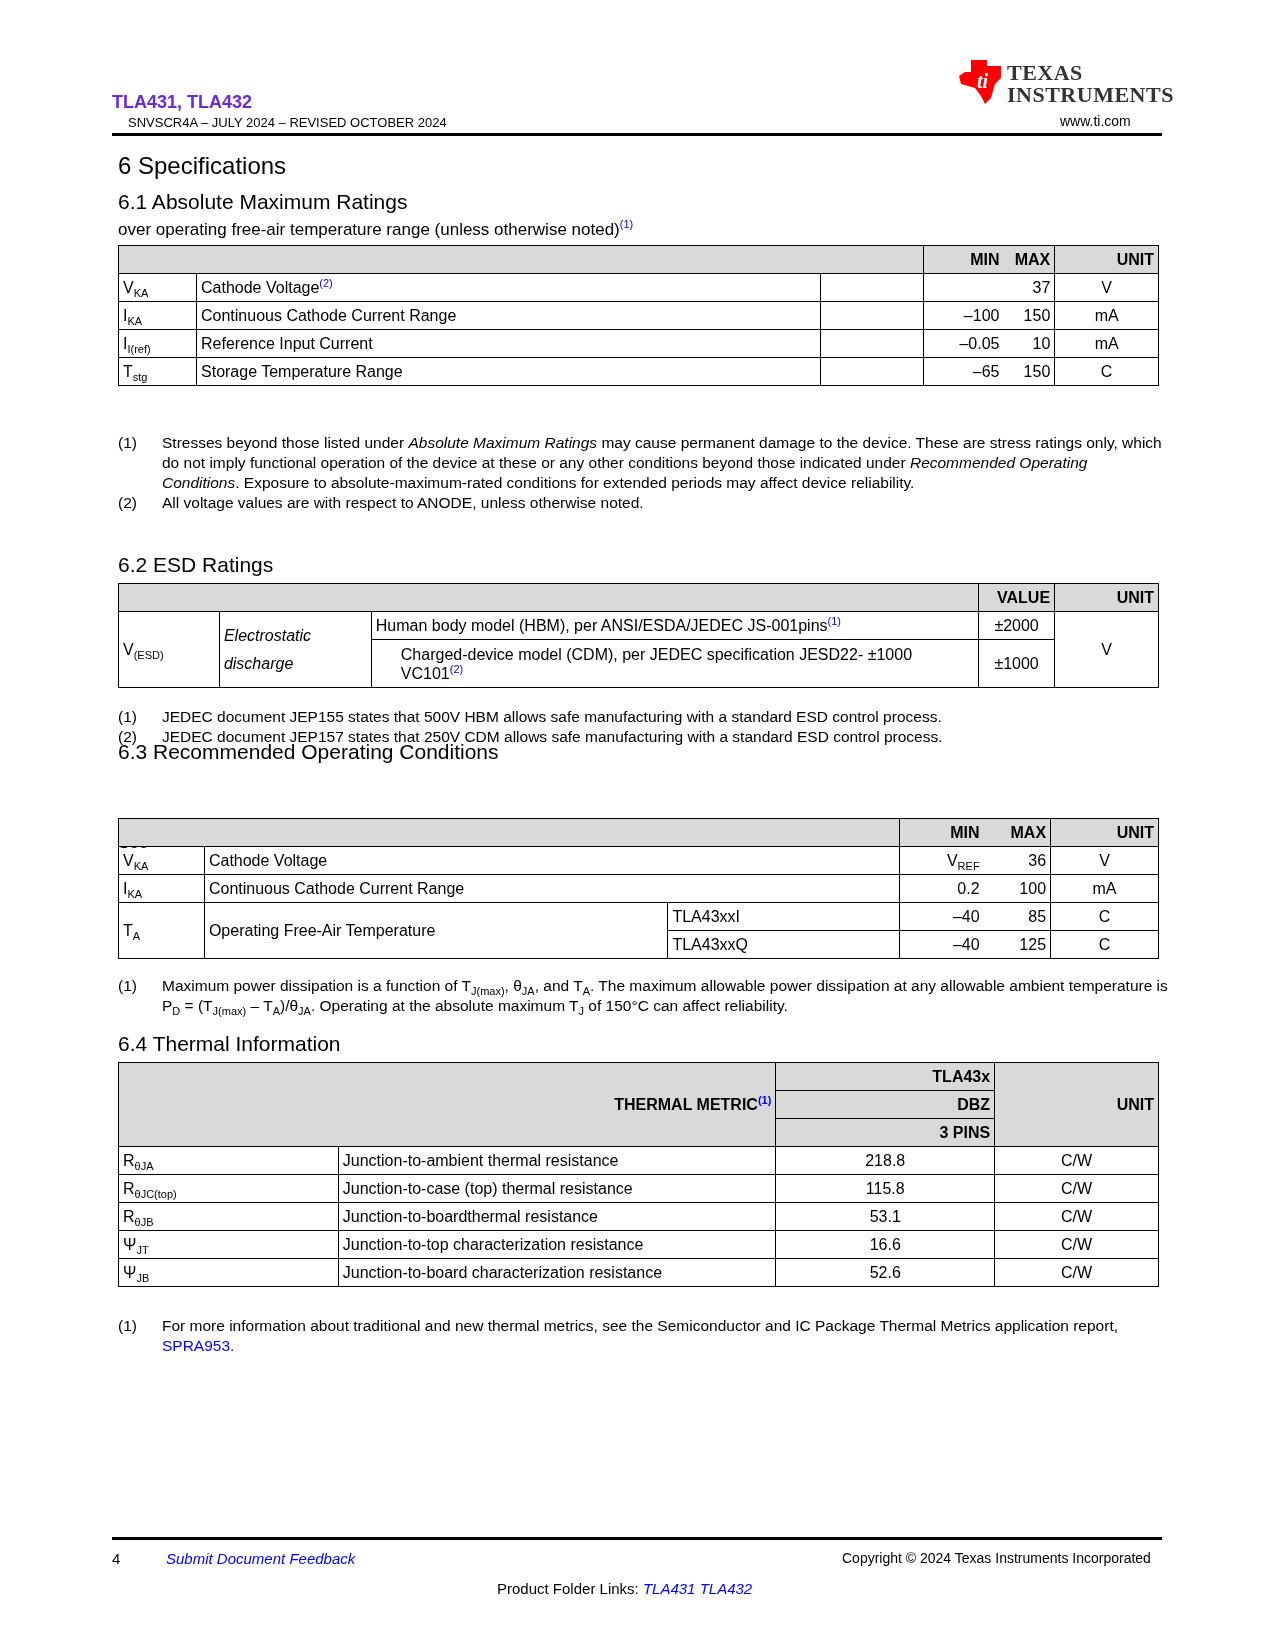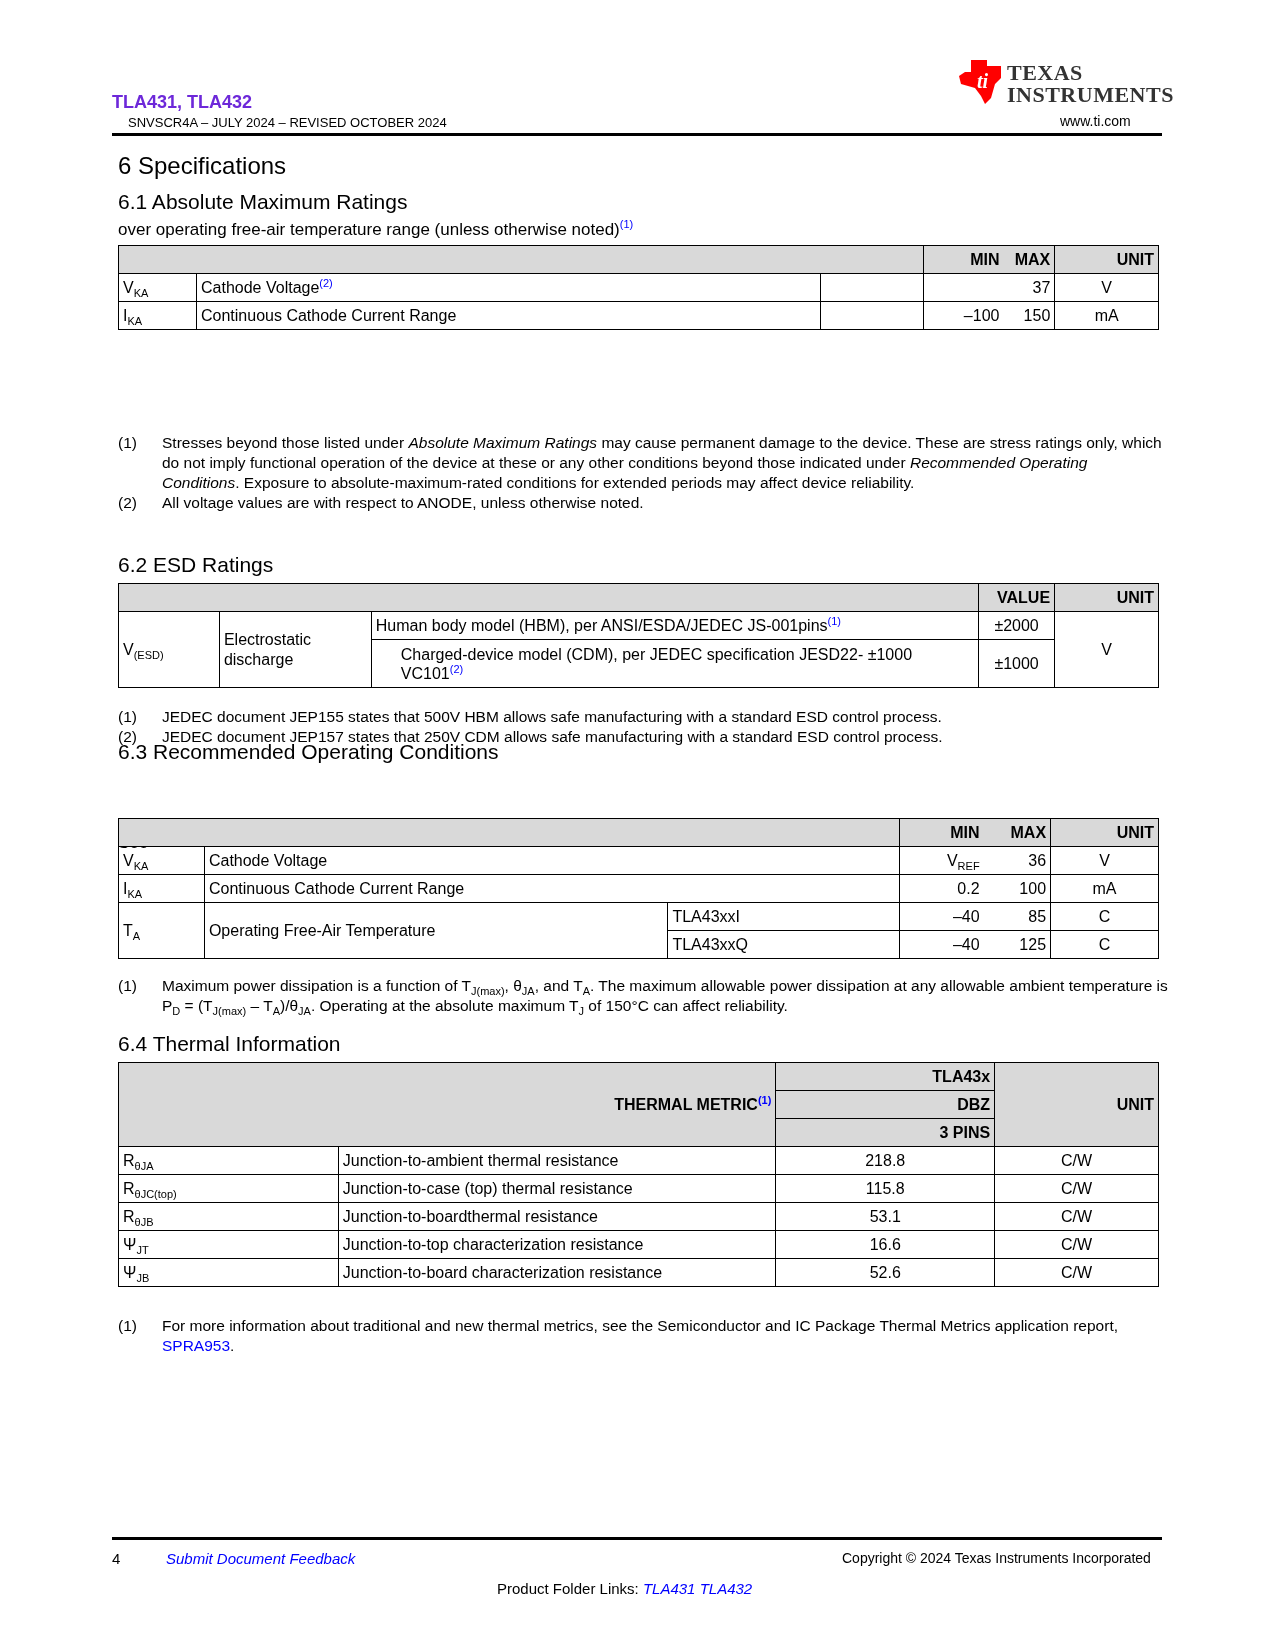--- a/index.html
+++ b/index.html
@@ -88,20 +88,36 @@
     <td class="c">V</td>
   </tr>
   <tr>
     <td><span>I</span><sub>KA</sub></td>
     <td>Continuous Cathode Current Range</td>
     <td></td>
     <td class="r noR">–100</td>
     <td class="r noL">150</td>
     <td class="c">mA</td>
   </tr>
+  <tr>
+    <td><span>I</span><sub>I(ref)</sub></td>
+    <td>Reference Input Current</td>
+    <td></td>
+    <td class="r noR">–0.05</td>
+    <td class="r noL">10</td>
+    <td class="c">mA</td>
+  </tr>
+  <tr>
+    <td><span>T</span><sub>stg</sub></td>
+    <td>Storage Temperature Range</td>
+    <td></td>
+    <td class="r noR">–65</td>
+    <td class="r noL">150</td>
+    <td class="c">C</td>
+  </tr>
 </tbody>
   </table>
 <div class="notes" style="top:433px;">
   <div class="note">
     <span class="num">(1)</span>
     <span class="txt"><span>Stresses beyond those listed under </span><em>Absolute Maximum Ratings</em><span> may cause permanent damage to the device. These are stress ratings only, which do not imply functional operation of the device at these or any other conditions beyond those indicated under </span><em>Recommended Operating Conditions</em><span>. Exposure to absolute-maximum-rated conditions for extended periods may affect device reliability.</span></span>
   </div>
   <div class="note">
     <span class="num">(2)</span>
     <span class="txt">All voltage values are with respect to ANODE, unless otherwise noted.</span>
@@ -118,21 +134,21 @@
       <col style="width:104px">
     </colgroup>
   <tbody>
       <tr>
     <th colspan="3" class="hdr-fill"></th>
     <th class="c">VALUE</th>
     <th class="c">UNIT</th>
   </tr>
   <tr>
     <td rowspan="2"><span>V</span><sub>(ESD)</sub></td>
-    <td rowspan="2" style="line-height:20px;">Electrostatic discharge</td>
+    <td rowspan="2" style="line-height:28px;font-style:italic;">Electrostatic discharge</td>
     <td><span>Human body model (HBM), per ANSI/ESDA/JEDEC JS-001pins</span><sup class="fn">(1)</sup></td>
     <td class="c">±2000</td>
     <td rowspan="2" class="c">V</td>
   </tr>
   <tr>
     <td style="height:48px;line-height:19px;padding-left:29px;"><span>Charged-device model (CDM), per JEDEC specification JESD22- ±1000 VC101</span><sup class="fn">(2)</sup></td>
     <td class="c">±1000</td>
   </tr>
 </tbody>
   </table>

